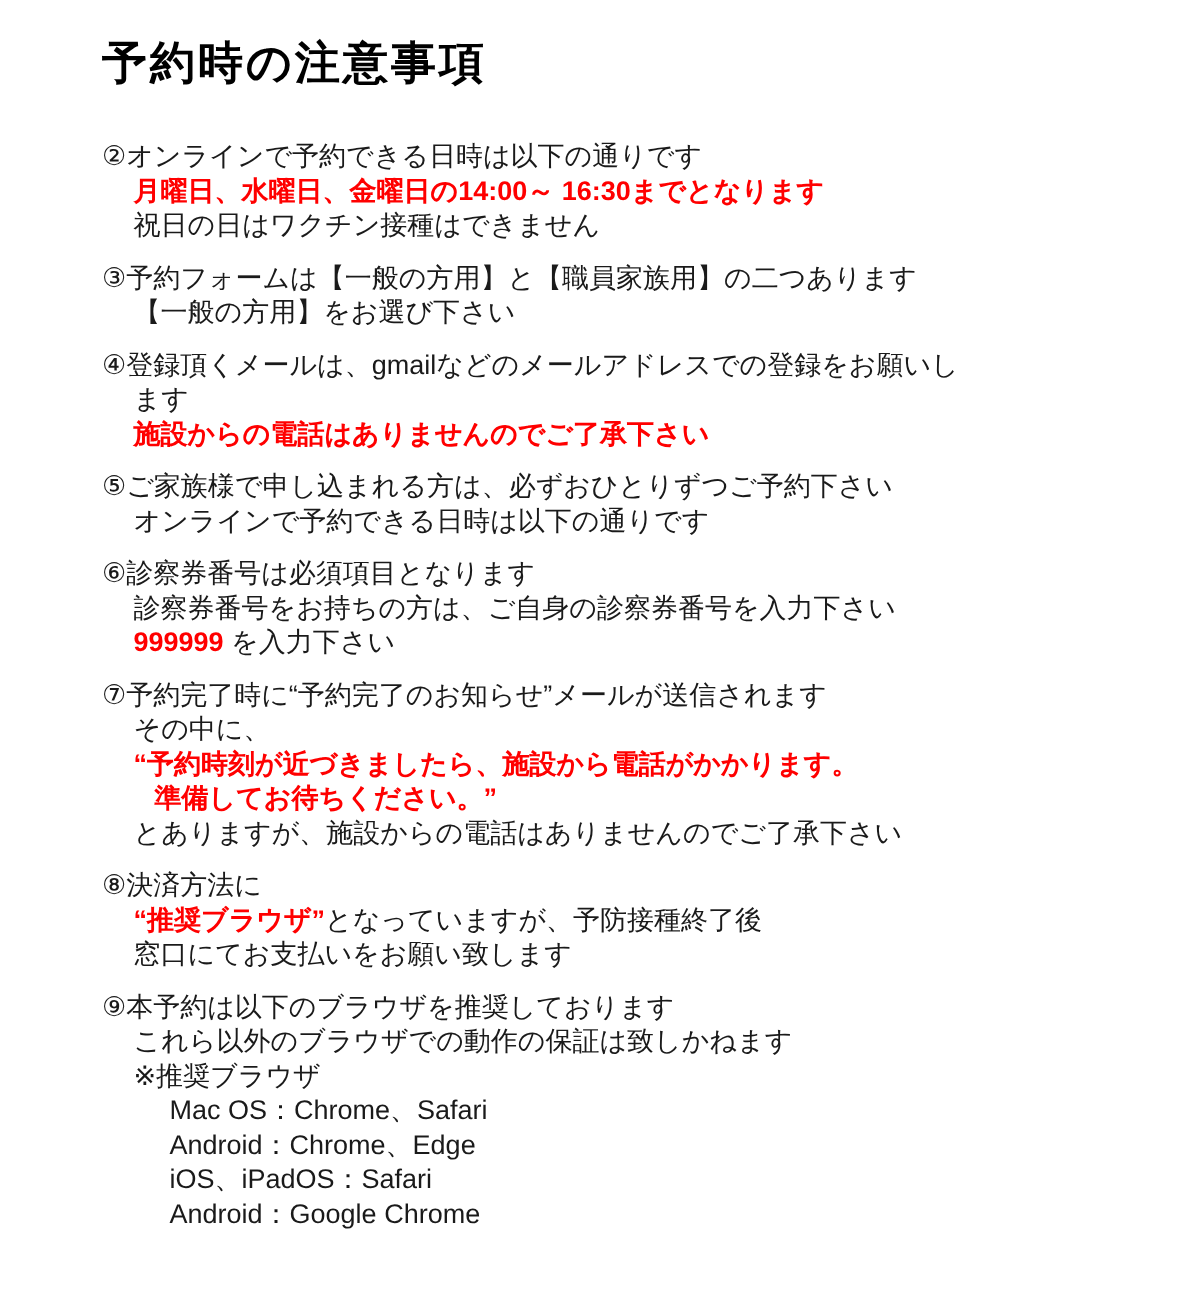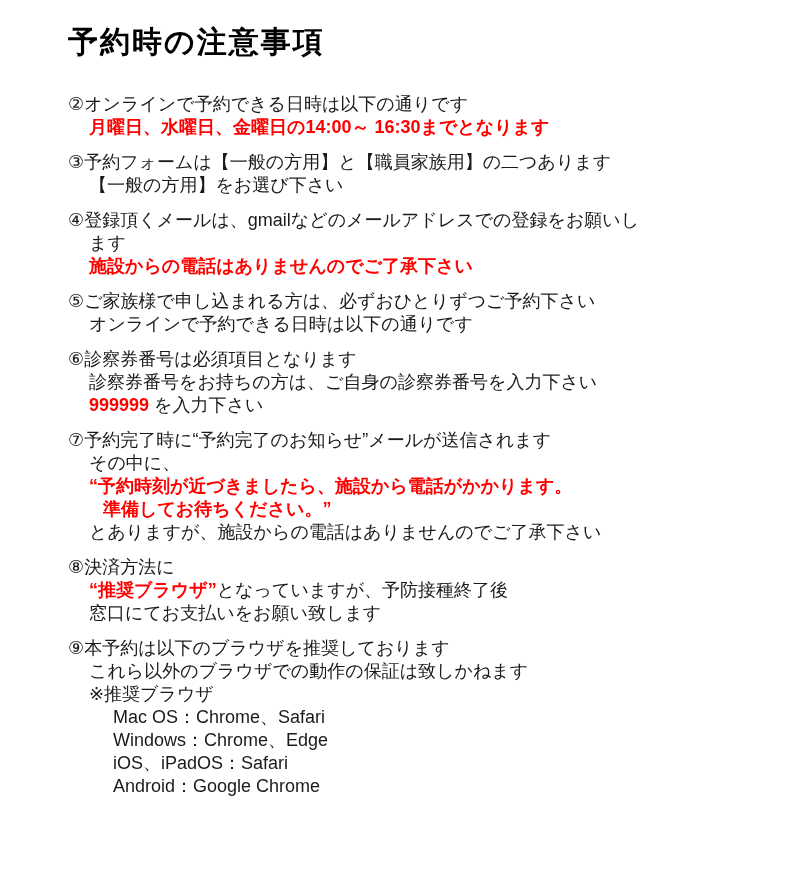--- a/index.html
+++ b/index.html
@@ -49,20 +49,21 @@
 </style>
 </head>
 <body>
 
 <div class="page">
   <h1 class="title">予約時の注意事項</h1>
   <div class="notices" id="notices">
       <div class="notice-item">
         <div class="line first"><span class="num">②</span><span class="seg-black">オンラインで予約できる日時は以下の通りです</span></div>
         <div class="line"><span class="seg-red">月曜日、水曜日、金曜日の14:00～ 16:30までとなります</span></div>
+        <div class="line"><span class="seg-black">祝日の日はワクチン接種はできません</span></div>
       </div>
       <div class="notice-item">
         <div class="line first"><span class="num">③</span><span class="seg-black">予約フォームは【一般の方用】と【職員家族用】の二つあります</span></div>
         <div class="line"><span class="seg-black">【一般の方用】をお選び下さい</span></div>
       </div>
       <div class="notice-item">
         <div class="line first"><span class="num">④</span><span class="seg-black">登録頂くメールは、gmailなどのメールアドレスでの登録をお願いします</span></div>
         <div class="line"><span class="seg-red">施設からの電話はありませんのでご了承下さい</span></div>
       </div>
       <div class="notice-item">
@@ -84,18 +85,18 @@
       <div class="notice-item">
         <div class="line first"><span class="num">⑧</span><span class="seg-black">決済方法に</span></div>
         <div class="line"><span class="seg-red">“推奨ブラウザ”</span><span class="seg-black">となっていますが、予防接種終了後</span></div>
         <div class="line"><span class="seg-black">窓口にてお支払いをお願い致します</span></div>
       </div>
       <div class="notice-item">
         <div class="line first"><span class="num">⑨</span><span class="seg-black">本予約は以下のブラウザを推奨しております</span></div>
         <div class="line"><span class="seg-black">これら以外のブラウザでの動作の保証は致しかねます</span></div>
         <div class="line"><span class="seg-black">※推奨ブラウザ</span></div>
         <div class="line ind-2"><span class="seg-black">Mac OS：Chrome、Safari</span></div>
-        <div class="line ind-2"><span class="seg-black">Windows：Chrome、Edge</span></div>
+        <div class="line ind-2"><span class="seg-black">Android：Chrome、Edge</span></div>
         <div class="line ind-2"><span class="seg-black">iOS、iPadOS：Safari</span></div>
         <div class="line ind-2"><span class="seg-black">Android：Google Chrome</span></div>
       </div>
     </div>
 </div>
 
 </body></html>

